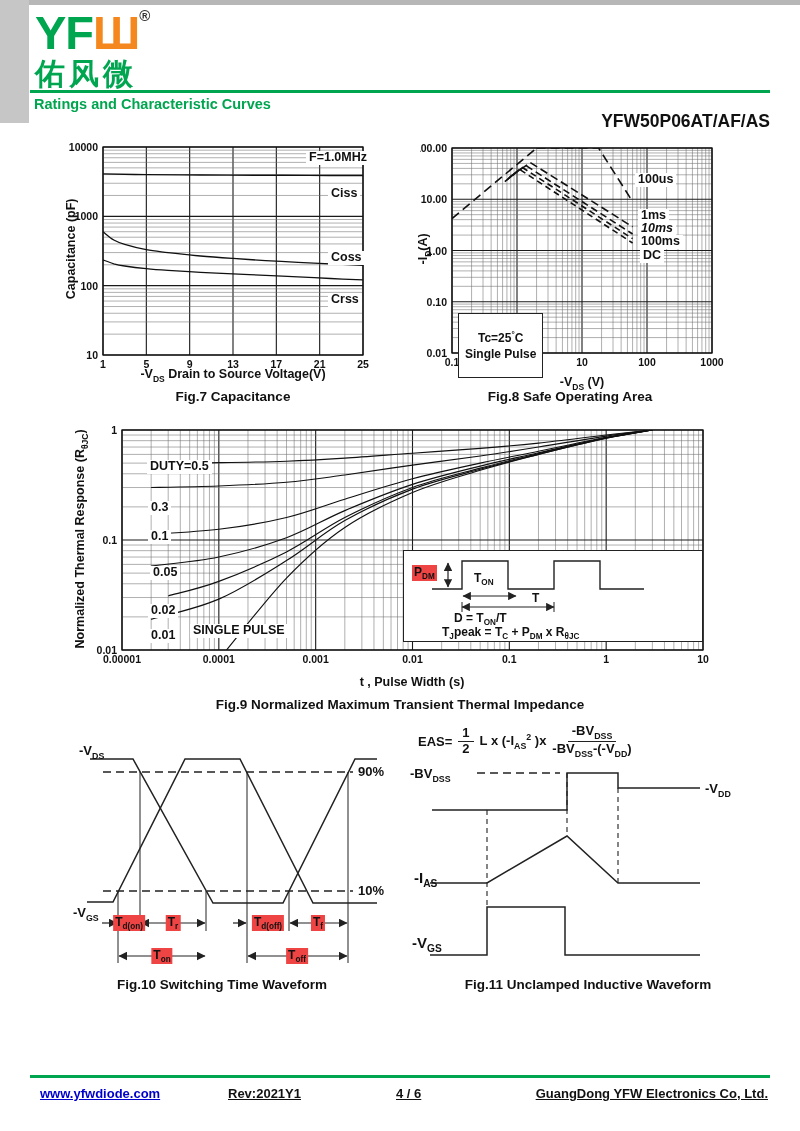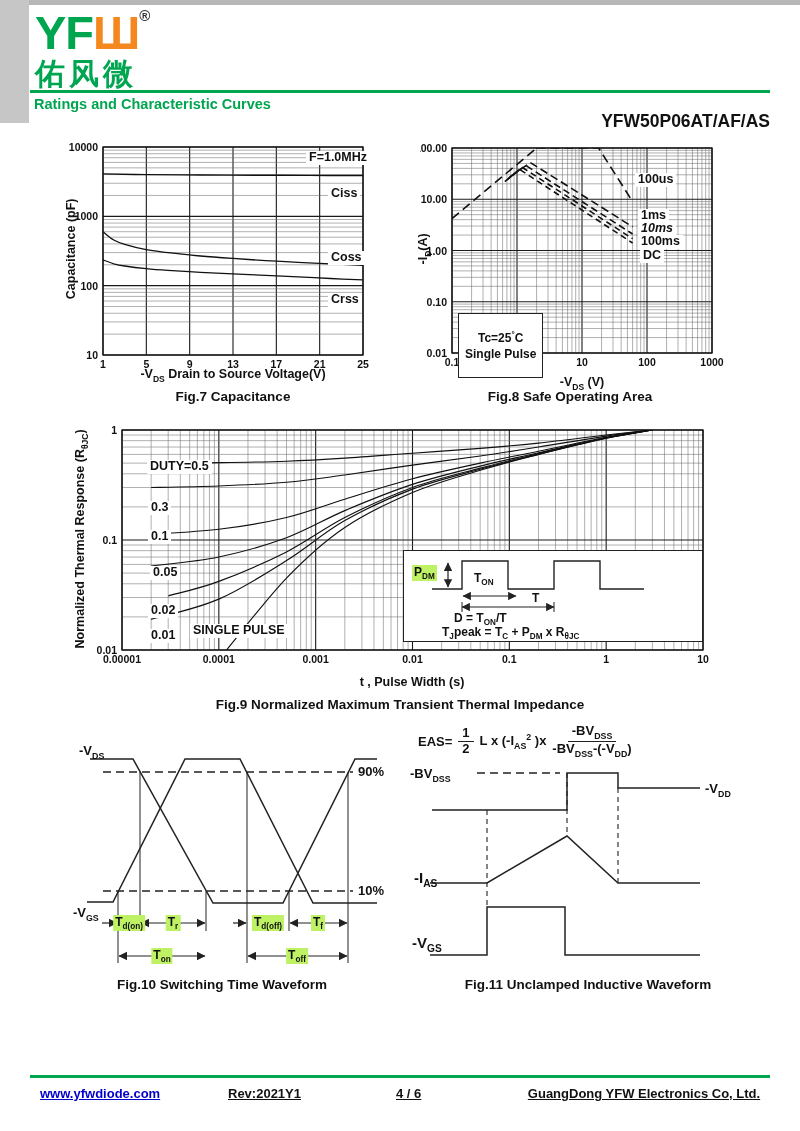--- a/index.html
+++ b/index.html
@@ -35,21 +35,21 @@
   
   .caption{position:absolute;font-weight:bold;font-size:13.5px;text-align:center;white-space:nowrap;}
 
   
   .wf{fill:none;stroke:#222;stroke-width:1.5;}
   .wf2{fill:none;stroke:#222;stroke-width:1.4;}
   .dash{fill:none;stroke:#222;stroke-width:1.3;stroke-dasharray:8 5;}
   .dashv{fill:none;stroke:#222;stroke-width:1.1;stroke-dasharray:5 4;}
   .thin{stroke:#222;stroke-width:1;}
   .meas{stroke:#222;stroke-width:1.2;}
-  .wf-label{position:absolute;font-weight:bold;font-size:13px;background:#bef264;padding:0 2px;white-space:nowrap;z-index:2;}
+  .wf-label{position:absolute;font-weight:bold;font-size:13px;background:#ef4444;padding:0 2px;white-space:nowrap;z-index:2;}
   .wf-label.sm{font-size:12px;transform:translateX(-50%);}
   .wf-label.nobg{background:transparent;}
 
   
   .inset{position:absolute;left:333px;top:132px;width:300px;height:92px;background:#fff;
          border:1.3px solid #222;z-index:2;box-sizing:border-box;}
   .inset .wf-label{font-size:12px;}
 
   
   .equation{position:absolute;left:18px;top:4px;display:flex;align-items:center;gap:6px;
@@ -466,14 +466,14 @@
   <div class="caption" style="left:83px;top:389px;width:300px;">Fig.7 Capacitance</div>
   <div class="caption" style="left:420px;top:389px;width:300px;">Fig.8 Safe Operating Area</div>
   <div class="caption" style="left:150px;top:697px;width:500px;">Fig.9 Normalized Maximum Transient Thermal Impedance</div>
   <div class="caption" style="left:72px;top:977px;width:300px;">Fig.10 Switching Time Waveform</div>
   <div class="caption" style="left:438px;top:977px;width:300px;">Fig.11 Unclamped Inductive Waveform</div>
 
   <div class="foot-rule"></div>
   <a class="footer-item site-link" href="#" style="left:40px;">www.yfwdiode.com</a>
   <div class="footer-item" style="left:228px;">Rev:2021Y1</div>
   <div class="footer-item" style="left:396px;">4 / 6</div>
-  <div class="footer-item" style="left:520px;width:248px;text-align:center;">GuangDong YFW Electronics Co, Ltd.</div>
+  <div class="footer-item" style="left:520px;width:248px;text-align:right;">GuangDong YFW Electronics Co, Ltd.</div>
 </div>
 
 </body></html>

